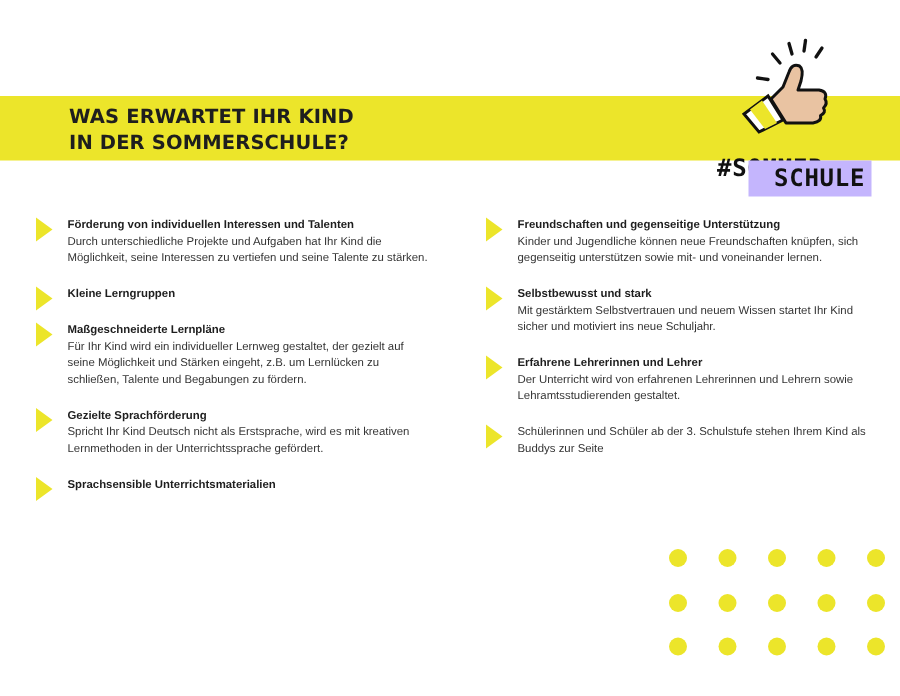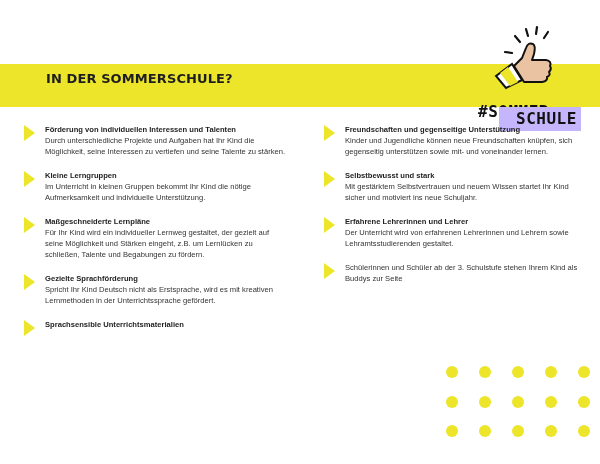--- a/index.html
+++ b/index.html
@@ -2,35 +2,36 @@
 <html><head>
 <meta charset="utf-8">
 <style>
   html, body { margin:0; padding:0; }
   body { width:600px; height:464px; background:#ffffff; position:relative; overflow:hidden; font-family:"Liberation Sans", sans-serif; color:#2a2a2a; }
   .banner { position:absolute; left:0; top:64px; width:600px; height:43px; background:#ece52a; }
   .title { position:absolute; left:46px; top:70px; font-family:"DejaVu Sans", sans-serif; font-size:13px; line-height:17px; font-weight:bold; color:#1e1e1e; letter-spacing:0.1px; }
   .logo { position:absolute; left:478px; top:10px; width:120px; height:125px; }
   .logo-line1 { position:absolute; left:0px; top:92px; font-family:"DejaVu Sans Mono", monospace; font-weight:bold; font-size:16px; line-height:20px; color:#111; letter-spacing:0.5px; }
   .logo-line2 { position:absolute; left:21px; top:97px; background:#c4b5fd; padding:2px 4px 2px 17px; font-family:"DejaVu Sans Mono", monospace; font-weight:bold; font-size:16px; line-height:20px; color:#111; letter-spacing:0.5px; }
-  .col { position:absolute; top:124px; width:262px; }
+  .col { position:absolute; top:144px; width:262px; }
   .col.left { left:24px; }
   .col.right { left:324px; }
   .item { position:relative; padding-left:21px; margin-bottom:13px; }
   .arrow { position:absolute; left:0; top:1px; width:0; height:0; border-top:8px solid transparent; border-bottom:8px solid transparent; border-left:11px solid #ece52a; }
   .item-title { font-size:7.6px; line-height:11px; font-weight:bold; color:#1e1e1e; }
   .item-text { font-size:7.6px; line-height:11px; color:#333; }
   .dots { position:absolute; left:446px; top:366px; display:grid; grid-template-columns:repeat(5, 12px); grid-auto-rows:12px; column-gap:21px; row-gap:17.5px; }
   .dot { width:12px; height:12px; border-radius:50%; background:#ece52a; }
 </style>
 </head>
 <body>
 
 <div class="banner"></div>
 <div class="title">
+  <div>WAS ERWARTET IHR KIND</div>
   <div>IN DER SOMMERSCHULE?</div>
 </div>
 
 <div class="logo">
   <svg width="120" height="80" viewBox="0 0 120 80" style="position:absolute;left:0;top:0;">
 
     <g stroke="#111" stroke-width="2.2" stroke-linecap="round">
       <line x1="42" y1="32" x2="37" y2="26"></line>
       <line x1="50" y1="26" x2="48" y2="19"></line>
       <line x1="58" y1="24" x2="59" y2="17"></line>
@@ -49,21 +50,20 @@
 
 <div class="col left">
   <div class="item">
     <span class="arrow"></span>
     <div class="item-title">Förderung von individuellen Interessen und Talenten</div>
     <div class="item-text">Durch unterschiedliche Projekte und Aufgaben hat Ihr Kind die Möglichkeit, seine Interessen zu vertiefen und seine Talente zu stärken.</div>
   </div>
   <div class="item">
     <span class="arrow"></span>
     <div class="item-title">Kleine Lerngruppen</div>
-    <div class="item-text">Im Unterricht in kleinen Gruppen bekommt Ihr Kind die nötige Aufmerksamkeit und individuelle Unterstützung.</div>
   </div>
   <div class="item">
     <span class="arrow"></span>
     <div class="item-title">Maßgeschneiderte Lernpläne</div>
     <div class="item-text">Für Ihr Kind wird ein individueller Lernweg gestaltet, der gezielt auf seine Möglichkeit und Stärken eingeht, z.B. um Lernlücken zu schließen, Talente und Begabungen zu fördern.</div>
   </div>
   <div class="item">
     <span class="arrow"></span>
     <div class="item-title">Gezielte Sprachförderung</div>
     <div class="item-text">Spricht Ihr Kind Deutsch nicht als Erstsprache, wird es mit kreati­ven Lernmethoden in der Unterrichtssprache gefördert.</div>

